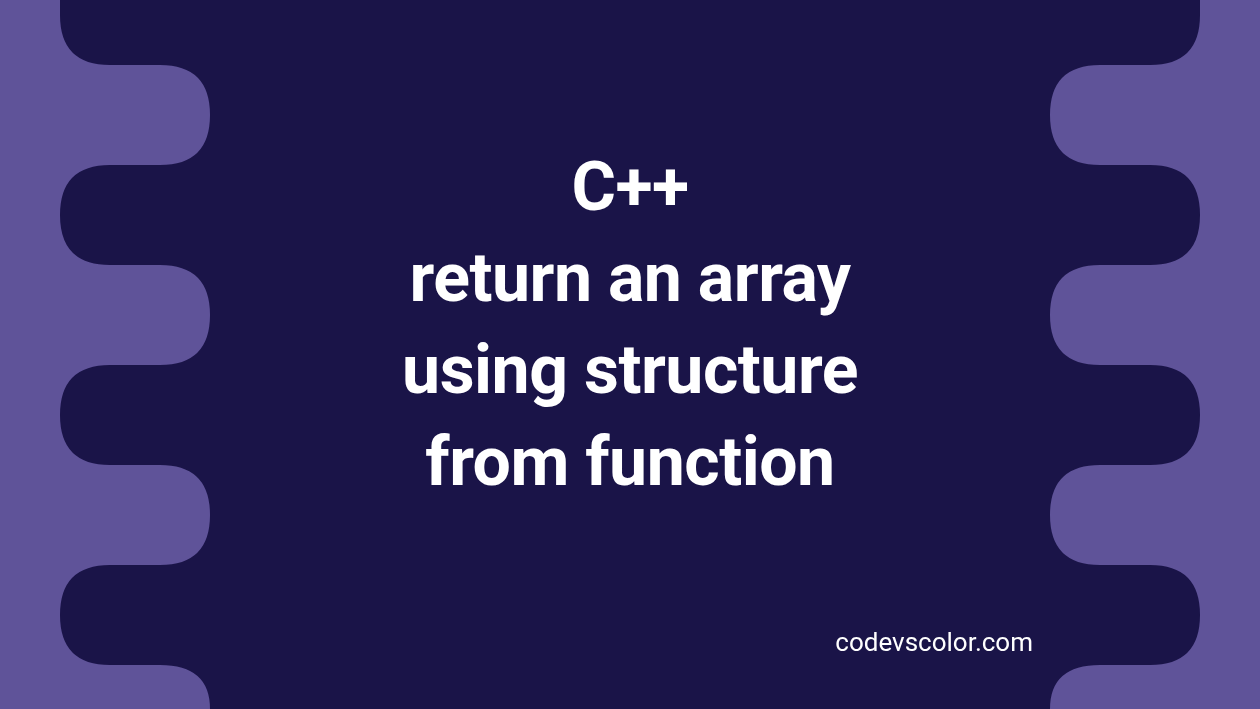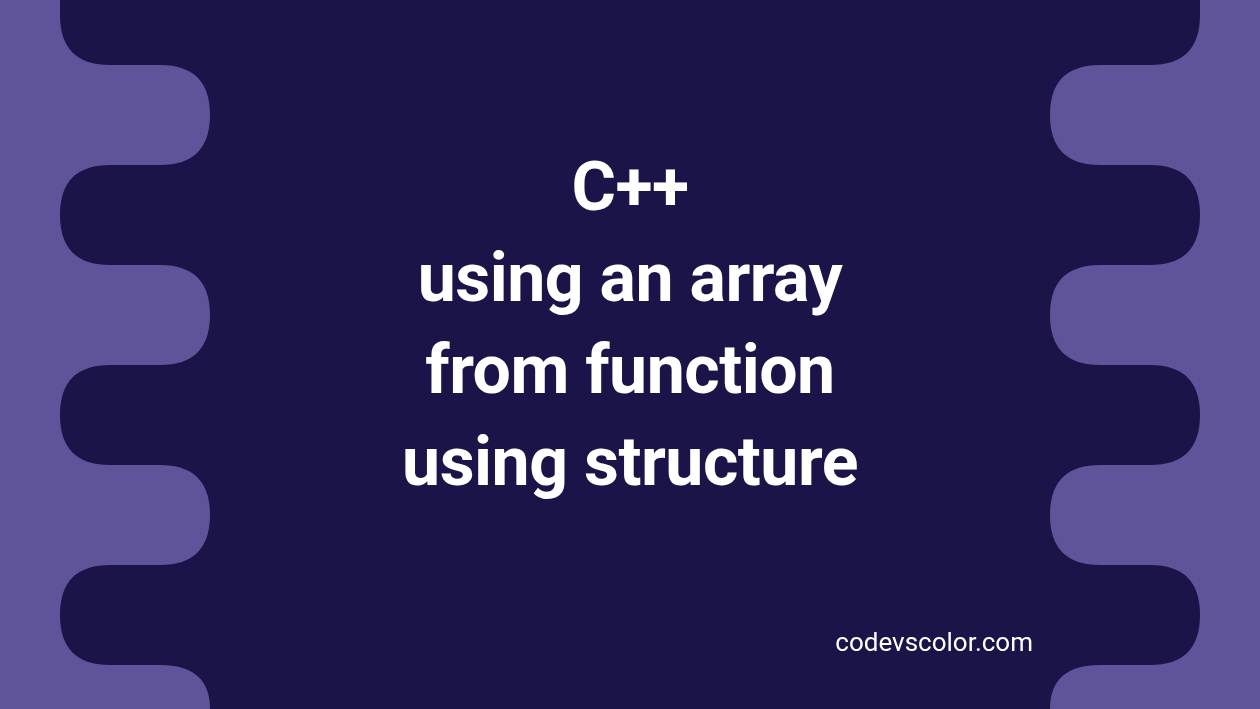--- a/index.html
+++ b/index.html
@@ -103,18 +103,18 @@
     Q 1050,65 1100,65
     L 1150,65
     Q 1200,65 1200,15
     L 1200,0
     Z
   "></path>
 </svg>
 
 <div class="content">
   <div class="title-line">C++</div>
-  <div class="title-line">using an array</div>
+  <div class="title-line">return an array</div>
+  <div class="title-line">using structure</div>
   <div class="title-line">from function</div>
-  <div class="title-line">using structure</div>
 </div>
 
 <div class="watermark">codevscolor.com</div>
 
 </body></html>

